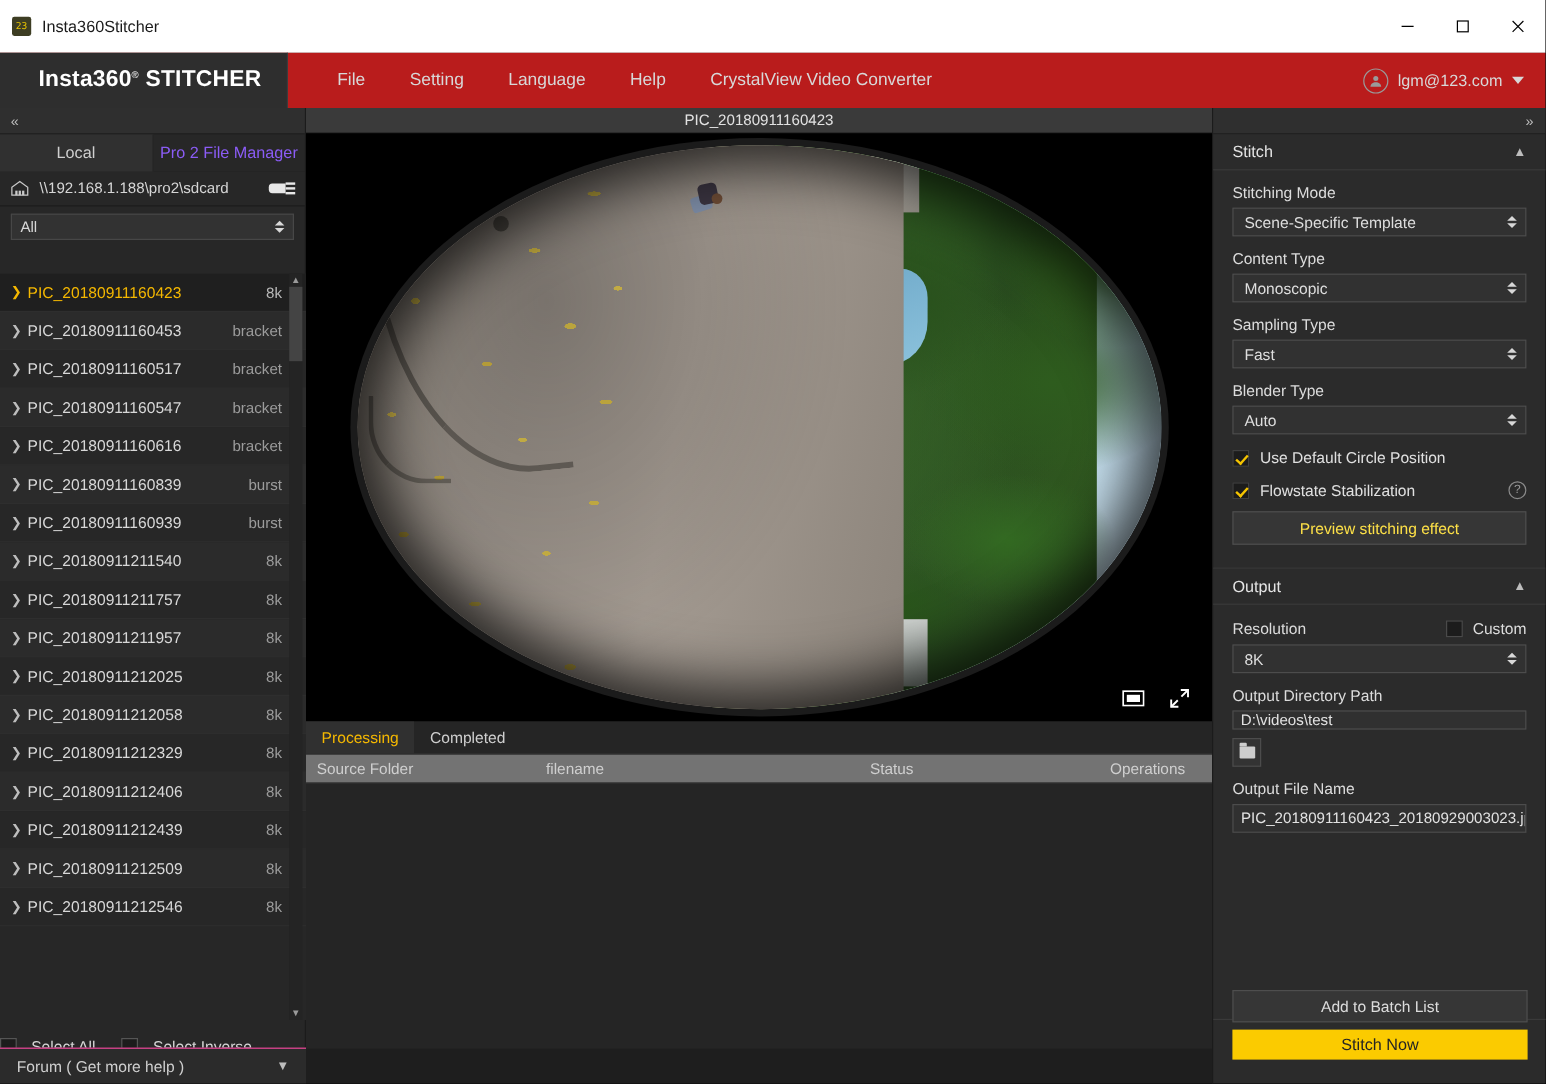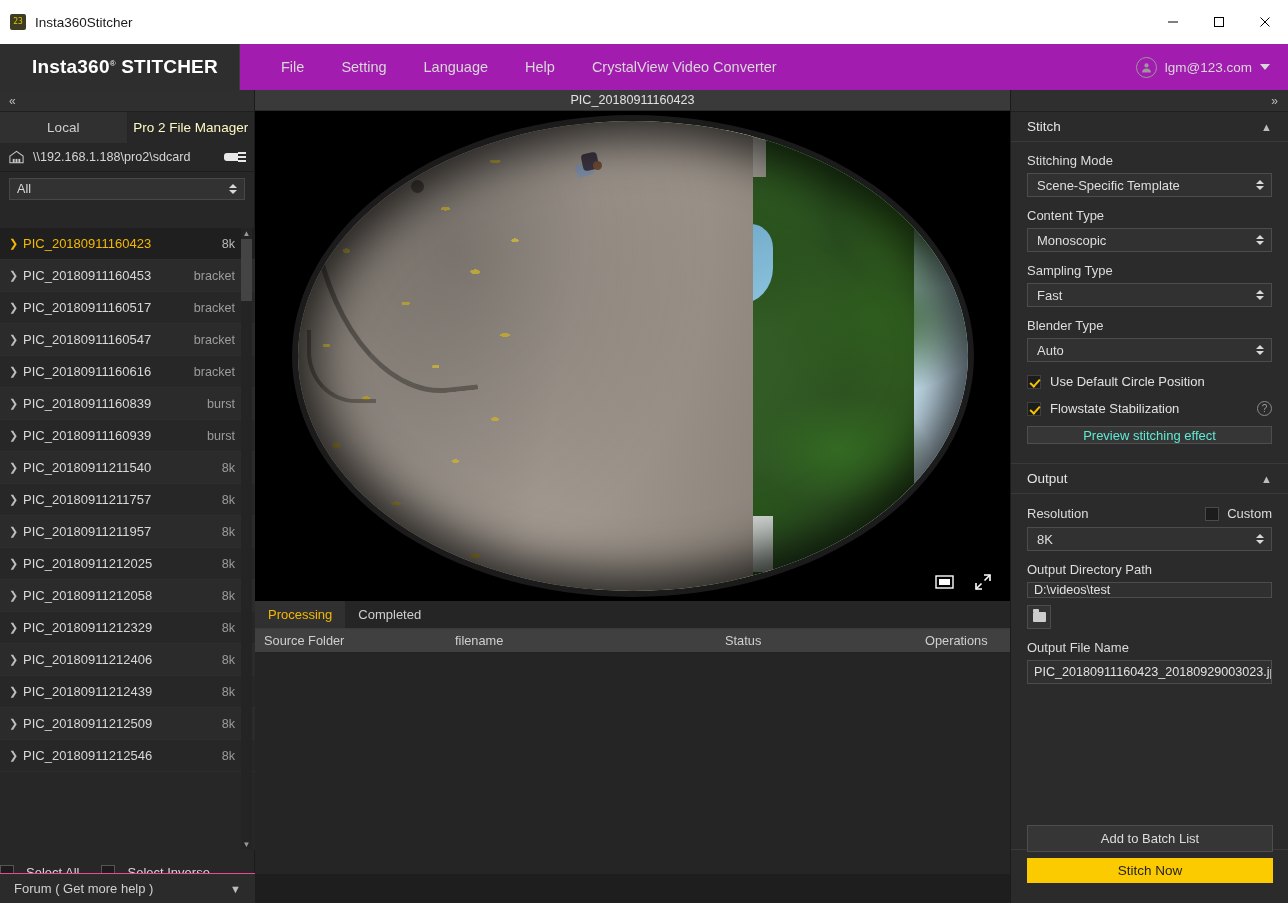--- a/index.html
+++ b/index.html
@@ -26,21 +26,21 @@
   .winbtns { position: absolute; right: 0; top: 0; height: 44px; display: flex; }
   .winbtn {
     width: 46px; height: 44px; display: flex; align-items: center; justify-content: center;
     color: #000; font-size: 13px;
   }
   .winbtn svg { display: block; }
 
   
   .menubar {
     position: absolute; left: 0; top: 44px; width: 1288px; height: 46px;
-    background: #a21caf; display: flex; align-items: center;
+    background: #b91c1c; display: flex; align-items: center;
   }
   .brandzone {
     width: 240px; height: 46px; background: #2e2e2e;
     display: flex; align-items: center; padding-left: 32px;
     border-right: 1px solid #3c3c3c;
   }
   .brand { color: #fff; font-size: 19px; font-weight: bold; letter-spacing: .2px; white-space: nowrap; }
   .brand .tm { font-size: 8px; vertical-align: super; font-weight: normal; }
   .menuitems { display: flex; align-items: center; margin-left: 41px; gap: 37px; }
   .menuitem { color: #d8d8d8; font-size: 14.5px; white-space: nowrap; cursor: default; }
@@ -62,21 +62,21 @@
   }
   .collapse-bar {
     height: 22px; background: #2f2f2f; display: flex; align-items: center; padding-left: 9px;
     color: #bdbdbd; font-size: 12px; border-bottom: 1px solid #1f1f1f;
   }
   .tabs-lr { display: flex; height: 31px; background: #1f1f1f; }
   .tab-lr {
     flex: 1; display: flex; align-items: center; justify-content: center;
     font-size: 13.5px; color: #cfcfcf; background: #303030; border-right:1px solid #252525;
   }
-  .tab-lr.active { color: #fef9c3; background: #272727; border-right: none; }
+  .tab-lr.active { color: #8b5cf6; background: #272727; border-right: none; }
   .pathrow {
     height: 29px; display: flex; align-items: center; padding: 0 8px;
     background: #272727; border-bottom: 1px solid #1d1d1d;
   }
   .pathrow .ic { width: 20px; color: #c9c9c9; display:flex; align-items:center; }
   .pathrow .ptext { color: #d6d6d6; font-size: 12.6px; flex: 1; padding-left: 5px; white-space: nowrap; }
   .plug { width: 22px; height: 10px; position: relative; }
   .plug::before { content:""; position:absolute; left:0; top:1px; width:14px; height:8px; background:#e8e8e8; border-radius:3px 0 0 3px;}
   .plug::after { content:""; position:absolute; left:14px; top:0px; width:8px; height:2px; background:#e8e8e8; box-shadow: 0 4px 0 0 #e8e8e8, 0 8px 0 0 #e8e8e8;}
   .filterwrap { padding: 6px 9px 5px 9px; }
@@ -244,21 +244,21 @@
   .preview-ctrls { position: absolute; right: 18px; bottom: 10px; display: flex; align-items: center; gap: 20px; }
   .pc-btn { color: #fff; display: flex; align-items: center; }
 
   .tabs-proc { height: 28px; background: #252525; display: flex; align-items: flex-end; border-bottom:1px solid #3a3a3a;}
   .tab-proc {
     height: 28px; padding: 0 13px; display: flex; align-items: center;
     font-size: 13px; color: #cfcfcf;
   }
   .tab-proc.active { color: #f5b800; background: #303030; }
   .proc-head {
-    height: 24px; background: #404040; display: flex; align-items: center;
+    height: 24px; background: #737373; display: flex; align-items: center;
     color: #cfcfcf; font-size: 12.8px; border-bottom: 1px solid #232323;
   }
   .proc-head .c1 { width: 200px; padding-left: 9px; }
   .proc-head .c2 { width: 270px; }
   .proc-head .c3 { width: 200px; }
   .proc-head .c4 { flex: 1; }
   .proc-body { height: 221px; background: #252525; }
   .proc-footer {
     position: absolute; left: 0; bottom: 0; width: 755px; height: 31px;
     background: #2b2b2b; border-top: 1px solid #3a3a3a; display: flex; align-items: center; padding-left: 33px;
@@ -290,22 +290,22 @@
   .cb-y::after {
     content: ""; position: absolute; left: 4px; top: 1px; width: 4px; height: 8px;
     border: solid #f5c400; border-width: 0 2px 2px 0; transform: rotate(42deg);
   }
   .checkline span.lbl { color: #e0e0e0; font-size: 13px; }
   .qmark {
     margin-left: auto; width: 15px; height: 15px; border-radius: 50%; border: 1px solid #8a8a8a;
     color: #9b9b9b; font-size: 10px; display: flex; align-items: center; justify-content: center;
   }
   .wide-btn {
-    margin: 10px 16px 0 16px; height: 18px; background: #363636; border: 1px solid #4e4e4e;
-    color: #5eead4; font-size: 13px; display: flex; align-items: center; justify-content: center;
+    margin: 10px 16px 0 16px; height: 28px; background: #363636; border: 1px solid #4e4e4e;
+    color: #fde047; font-size: 13px; display: flex; align-items: center; justify-content: center;
   }
   .divider { height: 1px; background: #3a3a3a; margin-top: 19px; }
   .reso-row { display: flex; align-items: center; padding: 0 16px; margin-top: 12px; }
   .reso-row .rl { color: #dcdcdc; font-size: 13px; }
   .reso-row .custom { margin-left: auto; display: flex; align-items: center; gap: 8px; }
   .cb-plain { width: 14px; height: 14px; background: #1c1c1c; border: 1px solid #4a4a4a; }
   .reso-row .custom span { color: #dcdcdc; font-size: 13px; }
   .textinput {
     width: 100%; height: 24px; background: #303030; border: 1px solid #4c4c4c;
     color: #e2e2e2; font-size: 12.6px; padding-left: 6px; outline: none;

